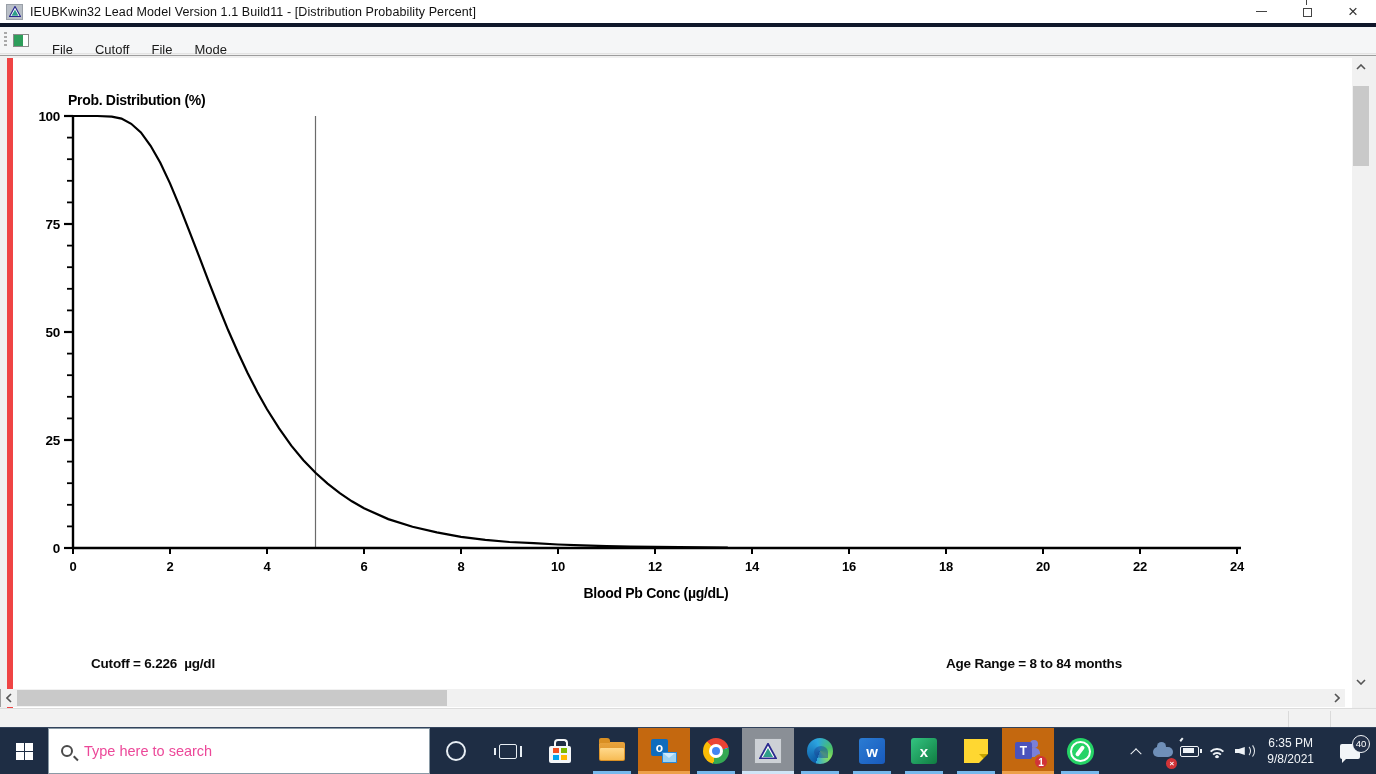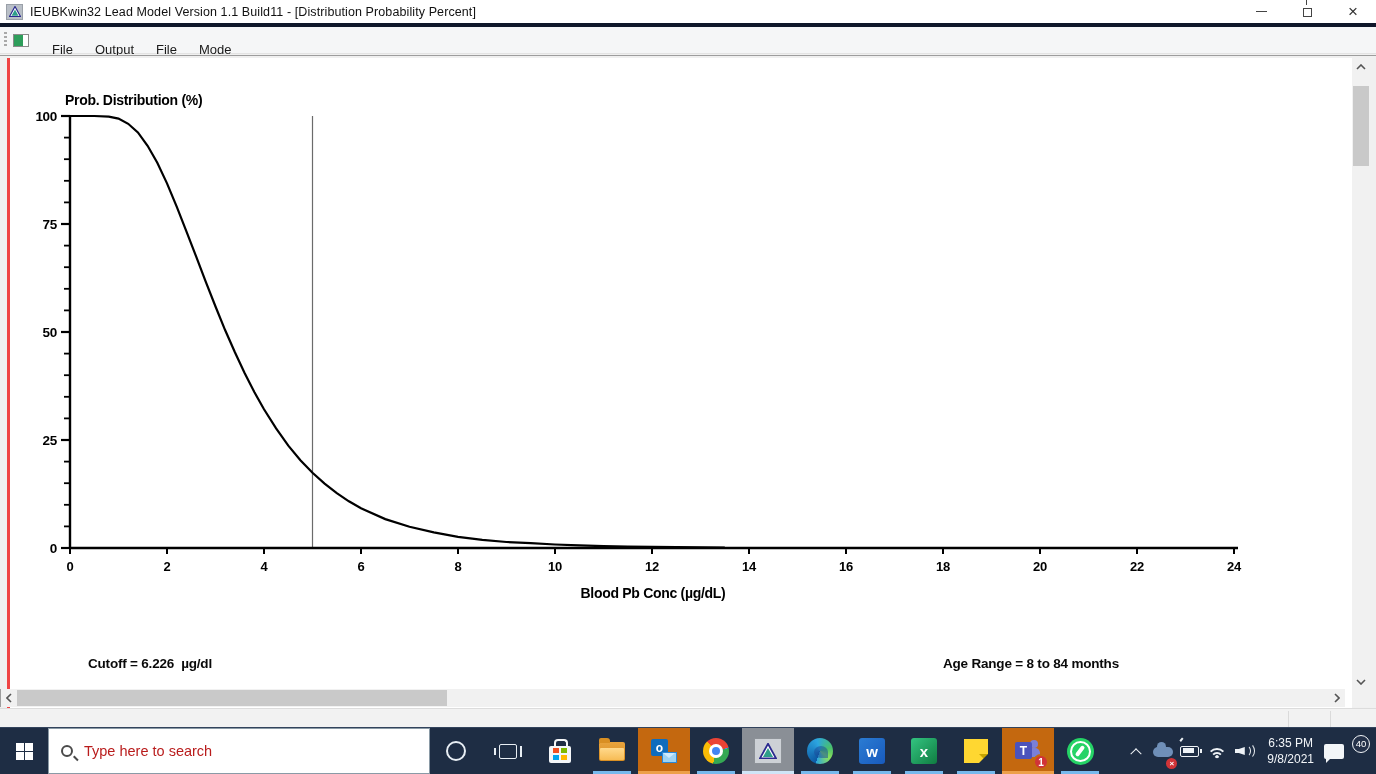--- a/index.html
+++ b/index.html
@@ -31,21 +31,21 @@
   .child-icon { width:16px; height:13px; border:1px solid #8a8a8a; background:#fff; margin-right:12px; position:relative; }
   .child-icon::before { content:""; position:absolute; left:0; top:0; width:9px; height:11px; background:#2e9e5b; }
   .menu-item { padding:4px 11px; font-size:13px; color:#1a1a1a; cursor:default; }
   .menu-item { display:inline-block;margin-top:18px; }
   .menu-item::first-letter { text-decoration:underline; }
 
   
   .client { position:absolute; left:0; top:55px; width:1376px; height:672px; background:#f0f0f0;
             border-top:1px solid #9d9d9d; }
   .childwin { position:absolute; left:7px; top:2px; width:1345px; height:650px; background:#ffffff;
-              border-left:3px solid #ef4444; }
+              border-left:6px solid #ef4444; }
 
   
   .chart-svg text { font-family:"Liberation Sans", sans-serif; font-weight:700; fill:#000;
                     letter-spacing:-0.3px; }
   .stats { position:absolute; font-size:13.5px; font-weight:700; color:#0a0a0a; white-space:pre;
            line-height:18px; letter-spacing:-0.2px; }
   .stats-left { left:78px; top:561px; }
   .stats-right { left:933px; top:561px; }
   .stats-right .gap { height:18px; }
 
@@ -70,21 +70,21 @@
              display:flex; align-items:stretch; border-top:1px solid #32435c; }
   .tb-btn { position:relative; display:flex; align-items:center; justify-content:center; height:46px; }
   .start { width:48px; }
   .winlogo { display:grid; grid-template-columns:8px 8px; grid-template-rows:8px 8px; gap:1px; }
   .winlogo span { background:#fff; }
   .searchbox { width:382px; background:#ffffff; border:1px solid #8a9aa6; display:flex; align-items:center;
                padding-left:12px; }
   .search-glyph { position:relative; width:12px; height:12px; border:2px solid #4a4a4a; border-radius:50%; margin-right:11px; }
   .search-glyph::after { content:""; position:absolute; width:2px; height:6px; background:#4a4a4a;
                          left:10px; top:10px; transform:rotate(-45deg); transform-origin:top left; }
-  .search-text { font-size:14.5px; color:#b91c1c; }
+  .search-text { font-size:14.5px; color:#ec4899; }
   .appbtn { width:52px; }
   .appbtn .underline { position:absolute; bottom:0; left:7px; right:7px; height:3px; background:#76b9ed; }
   .appbtn.attn { background:#c4680f; }
   .appbtn.attn .underline { background:#eda04a; left:0; right:0; }
   .appbtn.active { background:#8a8f96; }
   .appbtn.active .underline { background:#cfe5f7; left:0; right:0; }
 
   .cortana-glyph { width:20px; height:20px; border:2.5px solid #e8eef4; border-radius:50%; }
   .taskview-glyph { position:relative; width:18px; height:15px; border:1.6px solid #e8eef4; border-radius:2px; }
   .taskview-glyph::after { content:""; position:absolute; right:-6px; top:1px; width:1.6px; height:11px; background:#e8eef4; }
@@ -174,21 +174,21 @@
             background:#eef2f6; border-radius:50%; }
   .speaker { position:relative; width:18px; height:14px; }
   .speaker::before { content:""; position:absolute; left:0; top:3px; width:10px; height:8px; background:#eef2f6;
                      clip-path:polygon(0 25%, 40% 25%, 100% 0, 100% 100%, 40% 75%, 0 75%); }
   .speaker i { position:absolute; right:2px; top:1px; width:10px; height:12px; border:1.7px solid transparent;
                border-right-color:#eef2f6; border-radius:50%; }
   .speaker i:nth-child(2){ right:-2px; top:-1px; width:14px; height:16px; }
 
   .clock { display:flex; flex-direction:column; align-items:center; justify-content:center; padding:0 10px;
            color:#f2f5f8; font-size:12px; line-height:16px; }
-  .action-btn { position:relative; width:52px; display:flex; align-items:center; }
+  .action-btn { position:relative; width:52px; display:flex; align-items:center; justify-content:center; }
   .action-glyph { position:relative; width:20px; height:15px; background:#f2f5f8; border-radius:2px; }
   .action-glyph::after { content:""; position:absolute; left:2px; bottom:-4px; border-left:5px solid #f2f5f8;
                          border-bottom:5px solid transparent; }
   .action-badge { position:absolute; right:6px; bottom:6px; width:18px; height:18px; border-radius:50%;
                   background:#243149; border:1.5px solid #f2f5f8; color:#fff; font-size:9.5px; font-weight:400;
                   display:flex; align-items:center; justify-content:center; }
 </style>
 </head>
 <body>
 
@@ -212,21 +212,21 @@
       <div class="win-btn">
           <span class="close-glyph">×</span>
         </div>
     </div>
   </div>
 
   <div class="menubar">
     <span class="grip"></span>
     <span class="child-icon"></span>
     <span class="menu-item">File</span>
-    <span class="menu-item">Output</span>
+    <span class="menu-item">Cutoff</span>
     <span class="menu-item">File</span>
     <span class="menu-item">Mode</span>
   </div>
 
   <div class="client">
     <div class="childwin">
       <svg id="chart-svg" class="chart-svg" width="1340" height="556">
         <text x="55" y="47" font-size="14" text-anchor="start">Prob. Distribution (%)</text>
         <text x="643" y="540" font-size="14" text-anchor="middle">Blood Pb Conc (µg/dL)</text>
       <line x1="302.5" y1="58" x2="302.5" y2="490" stroke="#6b6b6b" stroke-width="1.2"></line>

